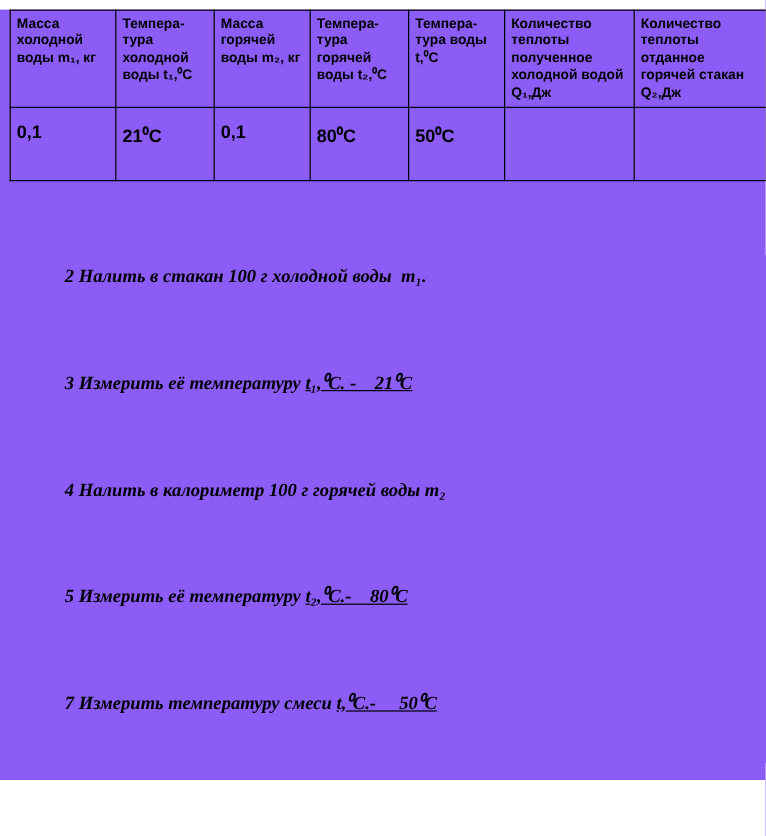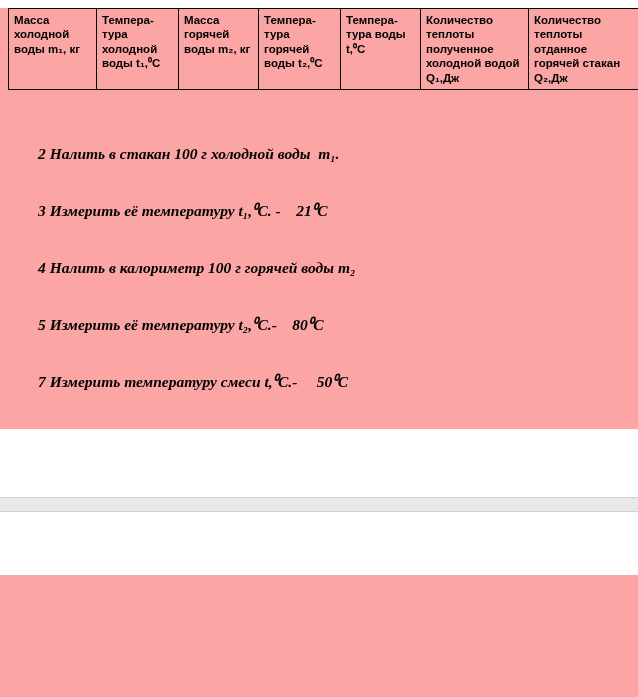--- a/index.html
+++ b/index.html
@@ -4,21 +4,21 @@
 <style>
   html,body { margin:0; padding:0; }
   body {
     width:638px; height:697px;
     background:#ffffff;
     color:#000;
     font-family:"Liberation Sans", sans-serif;
     overflow:hidden;
     position:relative;
   }
-  .page { background:#fca5a5; }
+  .page { background:#8b5cf6; }
 
   
   table.meas {
     border-collapse:collapse;
     table-layout:fixed;
     width:630px;
     margin:8px 0 0 8px;
   }
   table.meas th, table.meas td {
     border:1px solid #000;
@@ -42,24 +42,24 @@
 
   
   .steps {
     font-family:"Liberation Serif", serif;
     font-style:italic;
     font-weight:bold;
     font-size:15.5px;
     line-height:19px;
     white-space:pre-wrap;
   }
-  .steps p { margin:0; padding:0; }
+  .steps p { margin:16px; padding:0; }
   .steps1 { margin:16px 0 0 38px; }
   .steps2 { margin:63px 0 0 38px; width:565px; }
-  .u { }
+  .u { text-decoration:underline; }
 
   
   .page-gap {
     margin-top:68px;
     height:13px;
     background:#e9e9e9;
     border-top:1px solid #d2d2d2;
     border-bottom:1px solid #d2d2d2;
     width:638px;
   }
@@ -82,20 +82,29 @@
     <tbody>
         <tr>
       <th>Масса холодной воды m₁, кг</th>
       <th>Темпера-тура холодной воды t₁,⁰С</th>
       <th>Масса горячей воды m₂, кг</th>
       <th>Темпера-тура горячей воды t₂,⁰С</th>
       <th>Темпера-тура воды t,⁰С</th>
       <th>Количество теплоты полученное холодной водой Q₁,Дж</th>
       <th>Количество теплоты отданное горячей стакан Q₂,Дж</th>
     </tr>
+    <tr>
+      <td>0,1</td>
+      <td>21⁰С</td>
+      <td>0,1</td>
+      <td>80⁰С</td>
+      <td>50⁰С</td>
+      <td></td>
+      <td></td>
+    </tr>
   </tbody>
     </table>
 
   <div class="steps steps1">
     <p><span>2 Налить в стакан 100 г холодной воды  m₁.</span></p>
     <p><span>3 Измерить её температуру </span><span class="u">t₁,⁰С. -    21⁰С</span></p>
     <p><span>4 Налить в калориметр 100 г горячей воды m₂</span></p>
     <p><span>5 Измерить её температуру </span><span class="u">t₂,⁰С.-    80⁰С</span></p>
     <p><span>7 Измерить температуру смеси </span><span class="u">t,⁰С.-     50⁰С</span></p>
   </div>

